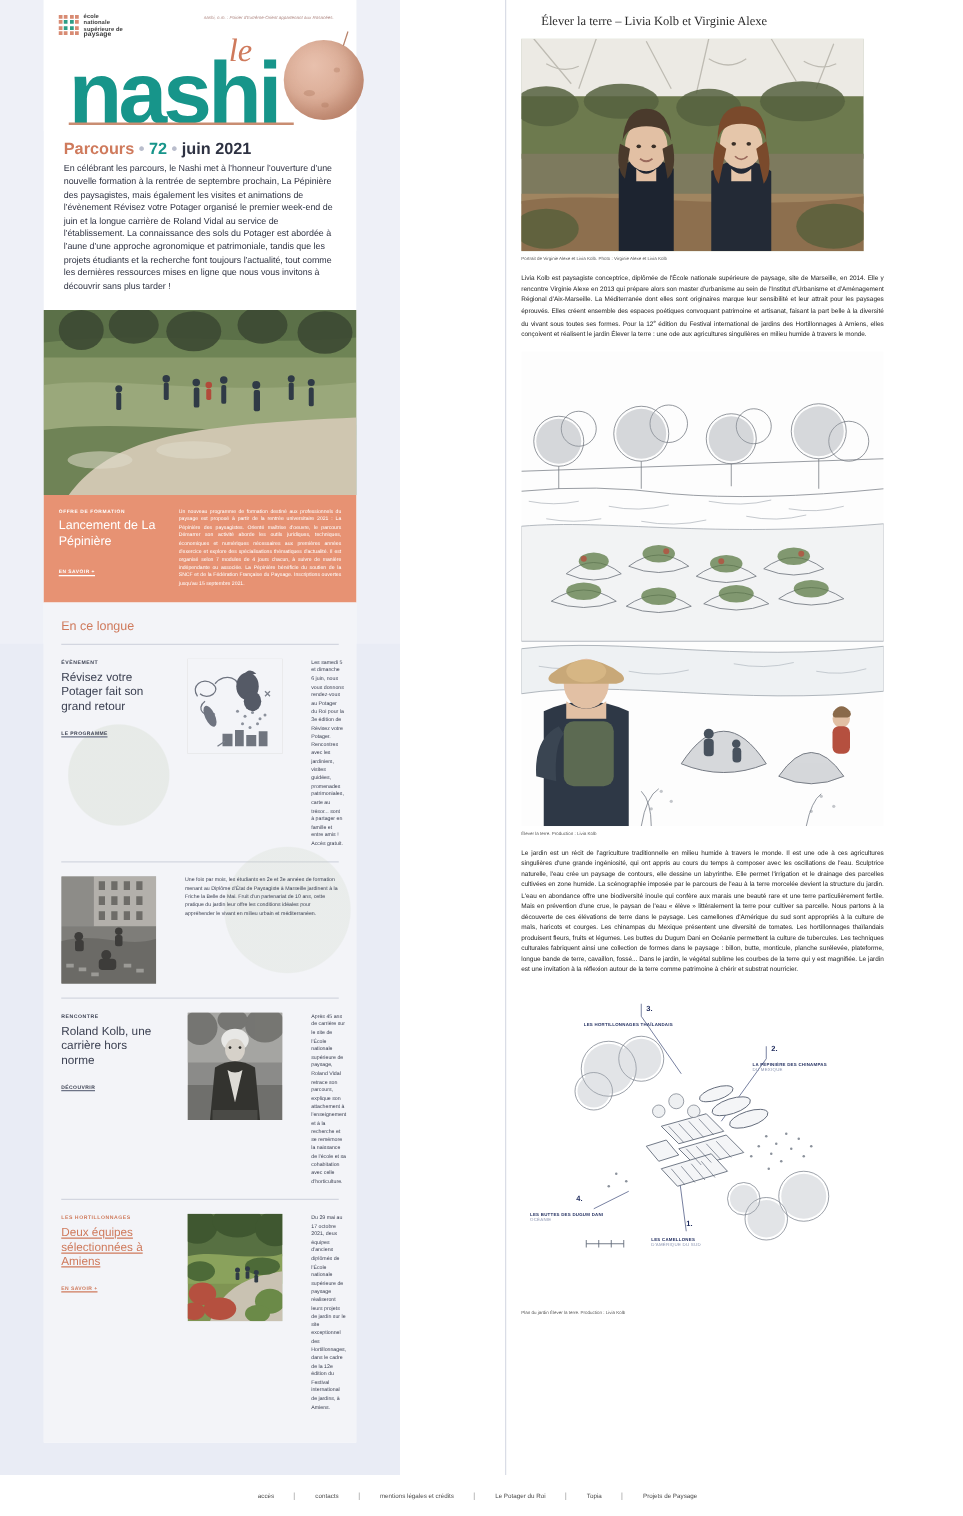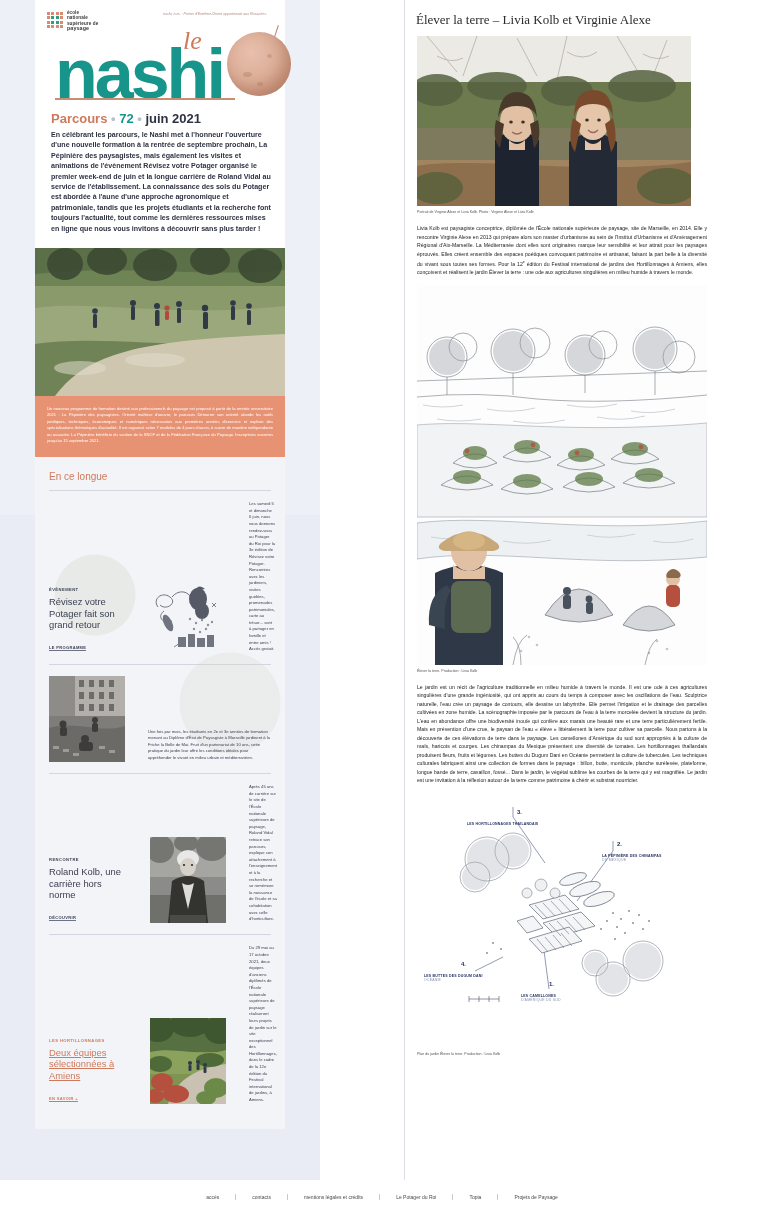--- a/index.html
+++ b/index.html
@@ -59,21 +59,21 @@
   .fruit-spot{position:absolute;border-radius:50%;background:rgba(168,112,84,.33);}
   .rule-line { position:absolute; left:20px; top:98px; width:180px; height:1.6px; background:#c98d72; }
 
   
   .intro { padding: 6px 14px 14px 16px; }
   .parcours { font-size: 13px; font-weight:700; margin-bottom: 4px;}
   .parcours .p1 { color:#cf7a5c; }
   .parcours .dot { color:#b9bdcc; }
   .parcours .p2 { color:#17958a; }
   .parcours .p3 { color:#2e3242; }
-  .intro p { font-size: 7.1px; line-height: 10.4px; color:#2e3242; text-align:left;font-weight:bold; }
+  .intro p { font-size: 7.1px; line-height: 10.4px; color:#2e3242; text-align:left; }
 
   
   .hero-img { width:250px; height:148px; position:relative; overflow:hidden; background:#6f7f55; }
 
   
   .offer {
     background:#e79273; color:#fff; display:flex; padding:10px 12px 12px 12px; gap:10px;
   }
   .offer-left { width:86px; flex:0 0 86px; }
   .offer-kicker { font-size:3.9px; font-weight:700; letter-spacing:.5px; margin-bottom:4px; }
@@ -84,38 +84,38 @@
   
   .moment-wrap { background:#f3f4f8; position:relative; overflow:hidden; padding-bottom:14px; }
   .moment-wrap:before{
     content:""; position:absolute; left:-30px; top:30px; width:300px; height:360px;
     background:
       radial-gradient(circle at 30% 30%, rgba(200,210,190,.28) 0 40px, transparent 41px),
       radial-gradient(circle at 75% 60%, rgba(200,210,190,.22) 0 50px, transparent 51px);
   }
   .moment-head { font-size:10px; color:#cf7a5c; padding:14px 14px 8px 14px; position:relative;}
   .sep { height:.7px; background:#d3d6e0; margin:0 14px; }
-  .item { display:flex; gap:23px; padding:11px 14px 11px 14px; position:relative;align-items:flex-end; }
+  .item { display:flex; gap:23px; padding:11px 14px 11px 14px; position:relative; }
   .item-left { width:78px; flex:0 0 78px; }
   .it-kicker { font-size:4.1px; font-weight:700; letter-spacing:.45px; color:#3c4152; margin-bottom:4px;}
   .it-kicker.orange { color:#cf7a5c; }
   .it-title { font-size:9.4px; line-height:11.6px; color:#3c4152; font-weight:400; margin-bottom:4px;}
   .it-title.orange { color:#cf7a5c;text-decoration:underline; }
   .it-cta { font-size:4px; font-weight:700; letter-spacing:.35px; color:#3c4152; border-bottom:.6px solid #6d7386; display:inline-block; padding-bottom:.5px;}
   .it-cta.orange { color:#cf7a5c; border-bottom-color:#cf7a5c; }
   .it-img { width:76px; height:76px; flex:0 0 76px; overflow:hidden; position:relative; background:#ddd; }
   .it-img.tall { height:86px; }
   .it-txt { flex:1; font-size:4.2px; line-height:6.6px; color:#3c4152; }
 
   
   .article {
     position:absolute; left:404px; top:0; width:366px; height:1180px;
     background:#fff; padding:8px 14px 0 8px; border-left:.6px solid #dadde6;
   }
-  .art-title { font-family:"Liberation Serif", serif; font-size:13px; color:#2b2b2b; margin:4px 0 8px 3px; }
+  .art-title { font-family:"Liberation Serif", serif; font-size:10px; color:#2b2b2b; margin:4px 0 8px 20px; }
   .photo-top { width:274px; height:170px; margin-left:4px; position:relative; overflow:hidden; background:#cfd6c4;}
   .caption { font-size:3.6px; color:#555; margin:4px 0 10px 4px; }
   .art-p { font-size:5.15px; line-height:8.5px; color:#222; text-align:justify; margin-left:4px; width:290px; margin-bottom:8px;}
   .art-p sup { font-size:3.4px; vertical-align:super; }
   .draw { width:290px; height:380px; margin-left:4px; position:relative; overflow:hidden; background:#fff; }
   .plan { width:290px; height:255px; margin-left:4px; position:relative; overflow:hidden; background:#fff;}
   .lbl { position:absolute; font-size:3.5px; font-weight:700; color:#1d2a5c; letter-spacing:.2px; white-space:nowrap;}
   .lbl .sub { display:block; font-weight:400; color:#8a93b0; letter-spacing:.2px;}
   .num { position:absolute; font-size:6px; font-weight:700; color:#1d2a5c; }
 
@@ -224,20 +224,25 @@
             <circle cx="132" cy="60" r="2.6"></circle>
         </g>
         <g fill="#e0dccc" opacity=".55">
           <ellipse cx="45" cy="120" rx="26" ry="7"></ellipse>
             <ellipse cx="120" cy="112" rx="30" ry="7"></ellipse>
         </g>
       </svg>
     </div>
 
     <div class="offer">
+      <div class="offer-left">
+        <div class="offer-kicker">OFFRE DE FORMATION</div>
+        <div class="offer-title">Lancement de La Pépinière</div>
+        <div class="offer-cta">EN SAVOIR +</div>
+      </div>
       <div class="offer-right">Un nouveau programme de formation destiné aux professionnels du paysage est proposé à partir de la rentrée universitaire 2021 : La Pépinière des paysagistes. Orienté maîtrise d'oeuvre, le parcours Démarrer son activité aborde les outils juridiques, techniques, économiques et numériques nécessaires aux premières années d'exercice et explore des spécialisations thématiques d'actualité. Il est organisé selon 7 modules de 4 jours chacun, à suivre de manière indépendante ou associée. La Pépinière bénéficie du soutien de la SNCF et de la Fédération Française du Paysage. Inscriptions ouvertes jusqu'au 15 septembre 2021.</div>
     </div>
 
     <div class="moment-wrap">
       <div class="moment-head">En ce longue</div>
       <div class="sep"></div>
 
       <div class="item">
         <div class="item-left">
           <div class="it-kicker">ÉVÈNEMENT</div>

